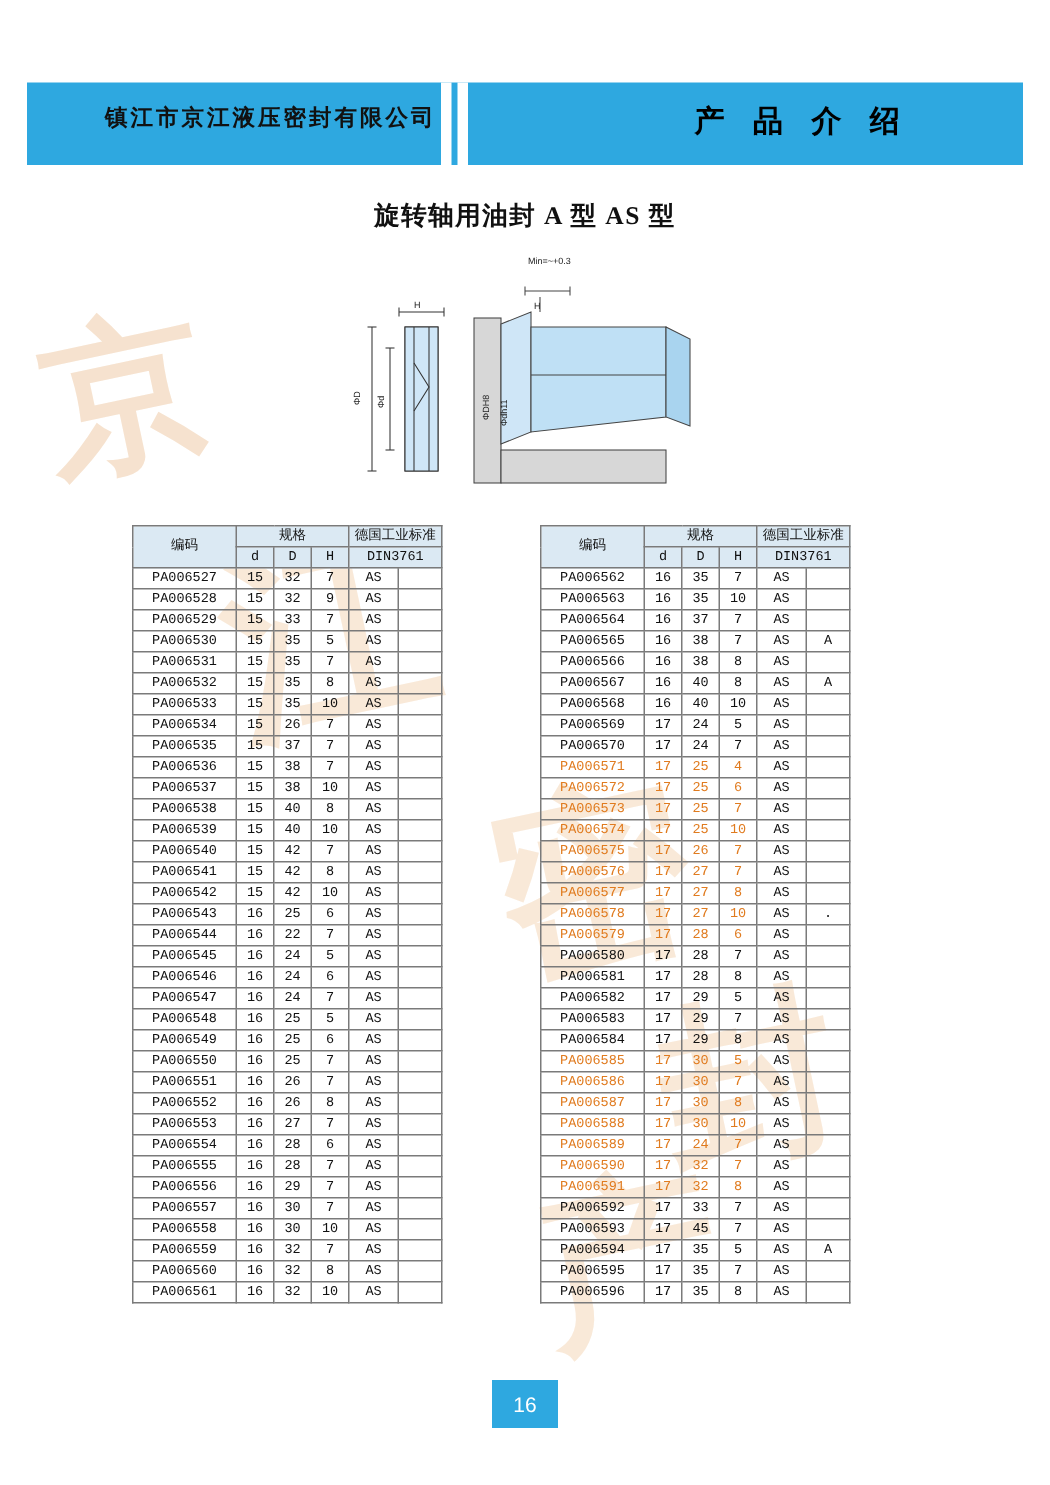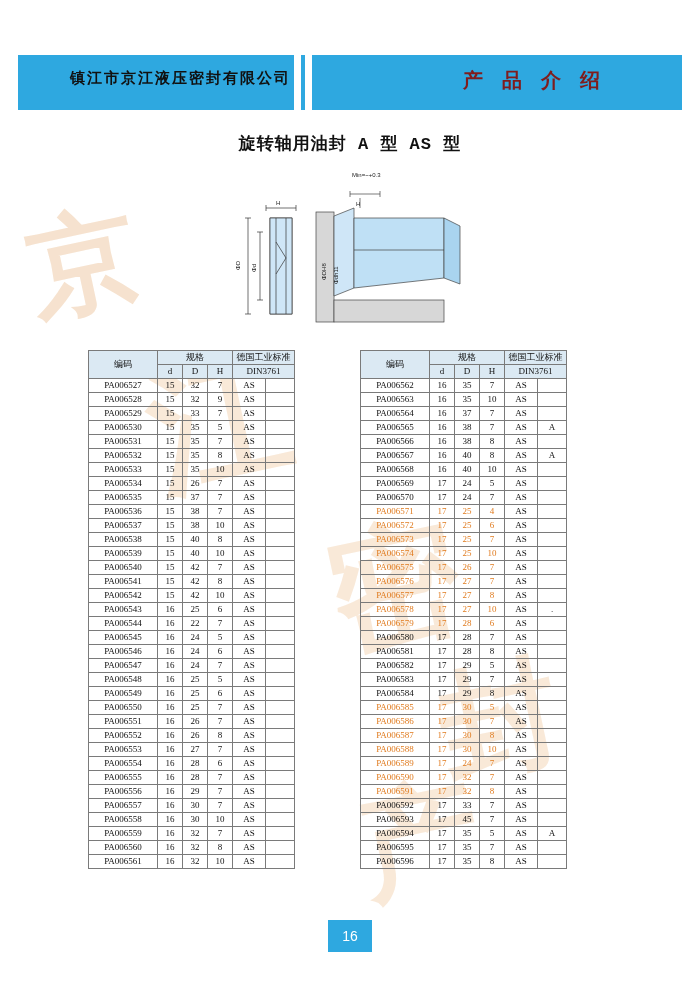--- a/index.html
+++ b/index.html
@@ -27,26 +27,26 @@
     position:absolute;left:272px;top:0;width:26px;height:55px;
   }
   .divider-bars i{
     position:absolute;top:0;width:7px;height:55px;background:#ffffff;display:block;
   }
   .divider-bars i:nth-child(1){left:4px;}
   .divider-bars i:nth-child(2){left:15px;}
   .title-cn{
     position:absolute;left:445px;top:12px;
     font-family:"DejaVu Sans", sans-serif;
-    font-size:20px;font-weight:bold;color:#7f1d1d;letter-spacing:6px;
+    font-size:20px;font-weight:bold;color:#000000;letter-spacing:6px;
   }
   
   .subtitle{
     position:absolute;left:0;top:132px;width:700px;text-align:center;
-    font-family:Liberation Mono, monospace;
+    font-family:Liberation Serif, serif;
     font-size:17px;font-weight:bold;color:#111;letter-spacing:1px;
   }
   
   .wm{
     position:absolute;pointer-events:none;
     font-family:"DejaVu Sans", sans-serif;
     font-weight:bold;color:#f3d9bf;opacity:.75;
     transform:rotate(-12deg);
   }
   .wm1{left:28px;top:190px;font-size:110px;}
@@ -62,21 +62,21 @@
     position:absolute;left:122px;top:0;font-size:6px;color:#222;
     font-family:"Liberation Sans", sans-serif;
   }
   .dia-svg{position:absolute;left:0;top:0;}
   
   .tablewrap{position:absolute;top:350px;}
   .tablewrap.left{left:88px;}
   .tablewrap.right{left:360px;}
   table{
     border-collapse:collapse;
-    font-family:Liberation Serif, serif;
+    font-family:Liberation Mono, monospace;
     font-size:9px;
     color:#111;
     background:transparent;
   }
   th,td{
     border:1px solid #7a7a7a;
     text-align:center;
     height:13px;
     padding:0;
     line-height:13px;

